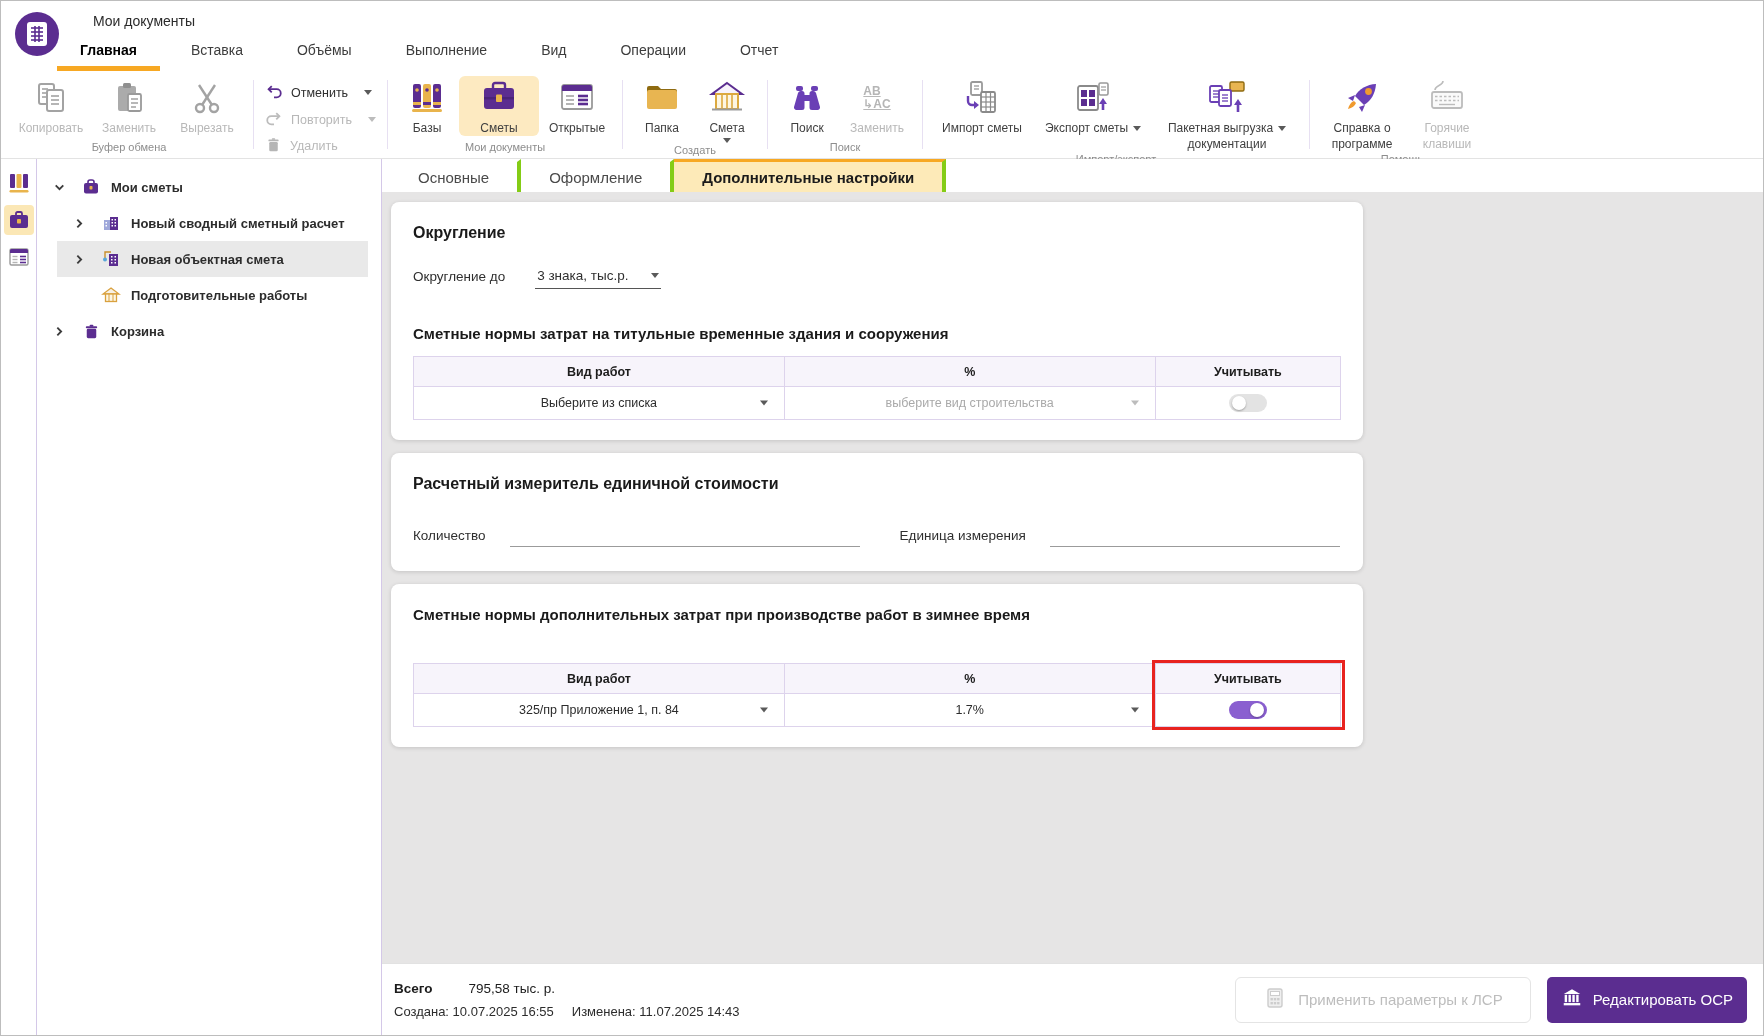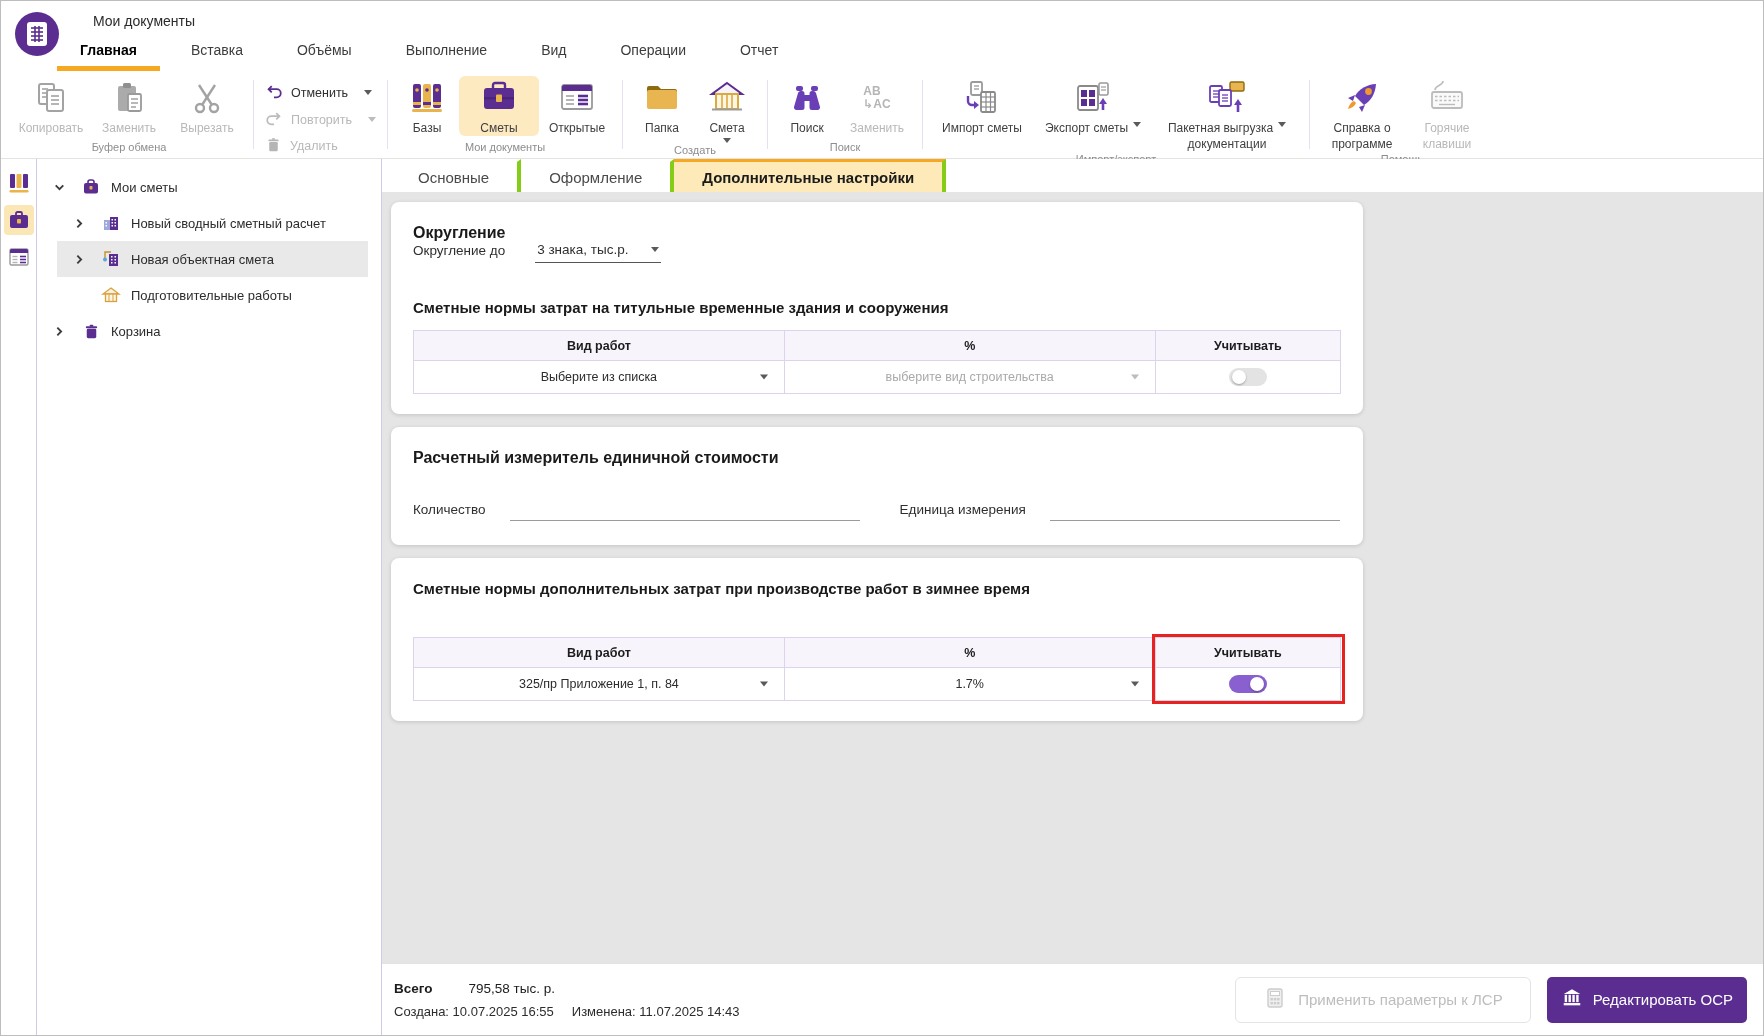--- a/index.html
+++ b/index.html
@@ -17,55 +17,55 @@
   .menu-tab.active::after{content:"";position:absolute;left:4px;right:4px;bottom:0;height:5px;background:var(--tab-bar,#f7a823);}
 
   
   .ribbon{height:88px;display:flex;align-items:stretch;padding-left:4px;border-bottom:1px solid #e3e3e3;flex:none;background:#fff;}
   .rgroup{display:flex;flex-direction:column;align-items:center;padding:5px 7px 1px;}
   .rbody{display:flex;align-items:flex-start;flex:1;}
   .rgroup-label{font-size:11px;color:#8d8d8d;padding:1px 0 4px;white-space:nowrap;}
   .rdivider{width:1px;background:#e7e0f2;margin:9px 0;flex:none;}
   .rbtn{width:78px;display:flex;flex-direction:column;align-items:center;text-align:center;
         font-size:12px;color:#3f3f3f;gap:2px;line-height:1.15;cursor:default;}
-  .rbtn .ric{height:44px;display:flex;align-items:center;justify-content:flex-end;}
+  .rbtn .ric{height:44px;display:flex;align-items:center;justify-content:flex-end;text-decoration:underline;}
   .rbtn.disabled{color:#b8b8b8;}
   .rbtn.active-btn{background:#fdeac1;border-radius:6px;}
   .caret{width:0;height:0;border-left:4px solid transparent;border-right:4px solid transparent;border-top:5px solid #5a5a5a;display:inline-block;}
   .caret.gray{border-top-color:#bcbcbc;}
-  .lblrow{display:flex;gap:5px;}
+  .lblrow{display:flex;align-items:center;gap:5px;}
   .edit-rows{display:flex;flex-direction:column;gap:6px;padding:6px 4px 0;}
   .edit-row{display:flex;align-items:center;gap:8px;font-size:12.5px;color:#2f2f2f;white-space:nowrap;}
   .edit-row.disabled{color:#b8b8b8;}
   .edit-row .caret{margin-left:8px;}
   .ab-icon{display:flex;flex-direction:column;align-items:flex-start;font-size:12px;font-weight:700;color:#b5b5b5;line-height:1.05;}
 
   
   .main{flex:1;display:flex;min-height:0;}
   .rail{width:36px;border-right:1px solid #d4c8e8;display:flex;flex-direction:column;align-items:center;padding-top:9px;gap:7px;flex:none;}
   .rail-item{width:30px;height:30px;display:flex;align-items:center;justify-content:center;border-radius:4px;}
   .rail-item.selected{background:#fbe7b5;}
-  .sidebar{width:345px;border-right:1px solid #d4c8e8;padding-top:10px;flex:none;background:#fff;}
+  .sidebar{width:345px;border-right:1px solid #d4c8e8;padding-top:10px;flex:none;background:#fff;font-weight:bold;}
   .tree-row{height:36px;display:flex;align-items:center;font-size:13px;color:#2c2c2c;padding-left:10px;cursor:default;}
   .tree-row.lvl1{padding-left:30px;}
   .tree-row.selected{background:#e9e9e9;margin-left:20px;margin-right:13px;padding-left:10px;}
   .chev-slot{width:24px;display:flex;justify-content:center;flex:none;}
   .ticon{width:24px;height:24px;margin:0 8px;display:flex;align-items:center;justify-content:center;flex:none;}
 
   
   .content{flex:1;display:flex;flex-direction:column;background:#e6e5e5;min-width:0;}
   .doc-tabs{height:33px;background:#fff;display:flex;flex:none;padding-left:8px;}
   .doc-tab{display:flex;align-items:center;justify-content:center;padding:0 28px;font-size:15px;color:#4a4a4a;
            border-top:3px solid transparent;background:#fff;border-right:4px solid #84cc16;cursor:default;white-space:nowrap;}
   .doc-tab.active{background:var(--tab-bg,#fdeab8);border-top-color:var(--tab-bar,#f7a823);font-weight:700;color:#1b1b1b;}
   .cards{flex:1;padding:10px 0 0 9px;overflow:hidden;}
   .card{width:972px;background:#fff;border-radius:8px;box-shadow:0 1px 4px rgba(0,0,0,.15);padding:14px 22px 20px;margin-bottom:13px;}
   .card-title{font-size:16px;font-weight:700;color:#1a1a1a;margin:8px 0 0;}
   .section-title{font-size:15px;font-weight:700;color:#1a1a1a;margin-top:36px;}
-  .rounding-row{display:flex;align-items:flex-end;}
+  .rounding-row{display:flex;align-items:flex-end;margin-top:26px;}
   .rounding-label{font-size:13.5px;color:#2f2f2f;padding-bottom:5px;}
   .select-underline{margin-left:30px;width:126px;border-bottom:1px solid #555;display:flex;align-items:center;
                     justify-content:space-between;padding:0 2px 5px;font-size:13.5px;color:#2f2f2f;cursor:default;}
   .ptable{width:100%;border-collapse:collapse;margin-top:14px;}
   .ptable th{background:#f7f4fb;border:1px solid #ddd3ec;height:30px;font-size:12.5px;font-weight:700;color:#1d1d1d;}
   .ptable td{border:1px solid #ddd3ec;height:33px;font-size:12.5px;color:#2c2c2c;text-align:center;position:relative;}
   .col-work{width:40%;}.col-pct{width:40%;}.col-apply{width:20%;}
   .cell-caret{position:absolute;right:16px;top:50%;transform:translateY(-50%);}
   .muted{color:#a9a9a9;}
   .toggle{width:38px;height:18px;border-radius:9px;background:#e3e3e3;position:relative;display:inline-block;vertical-align:middle;cursor:default;}

